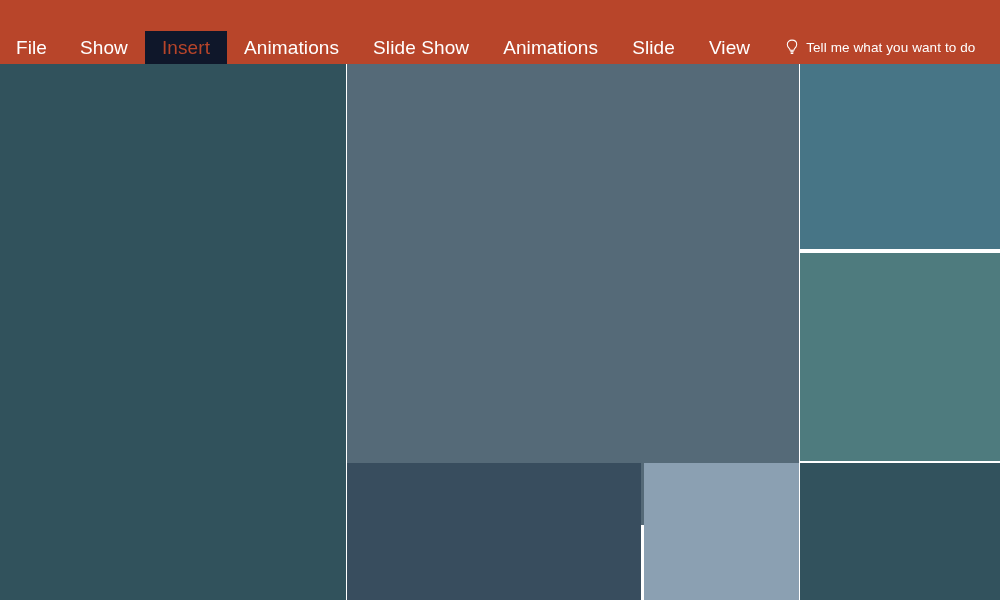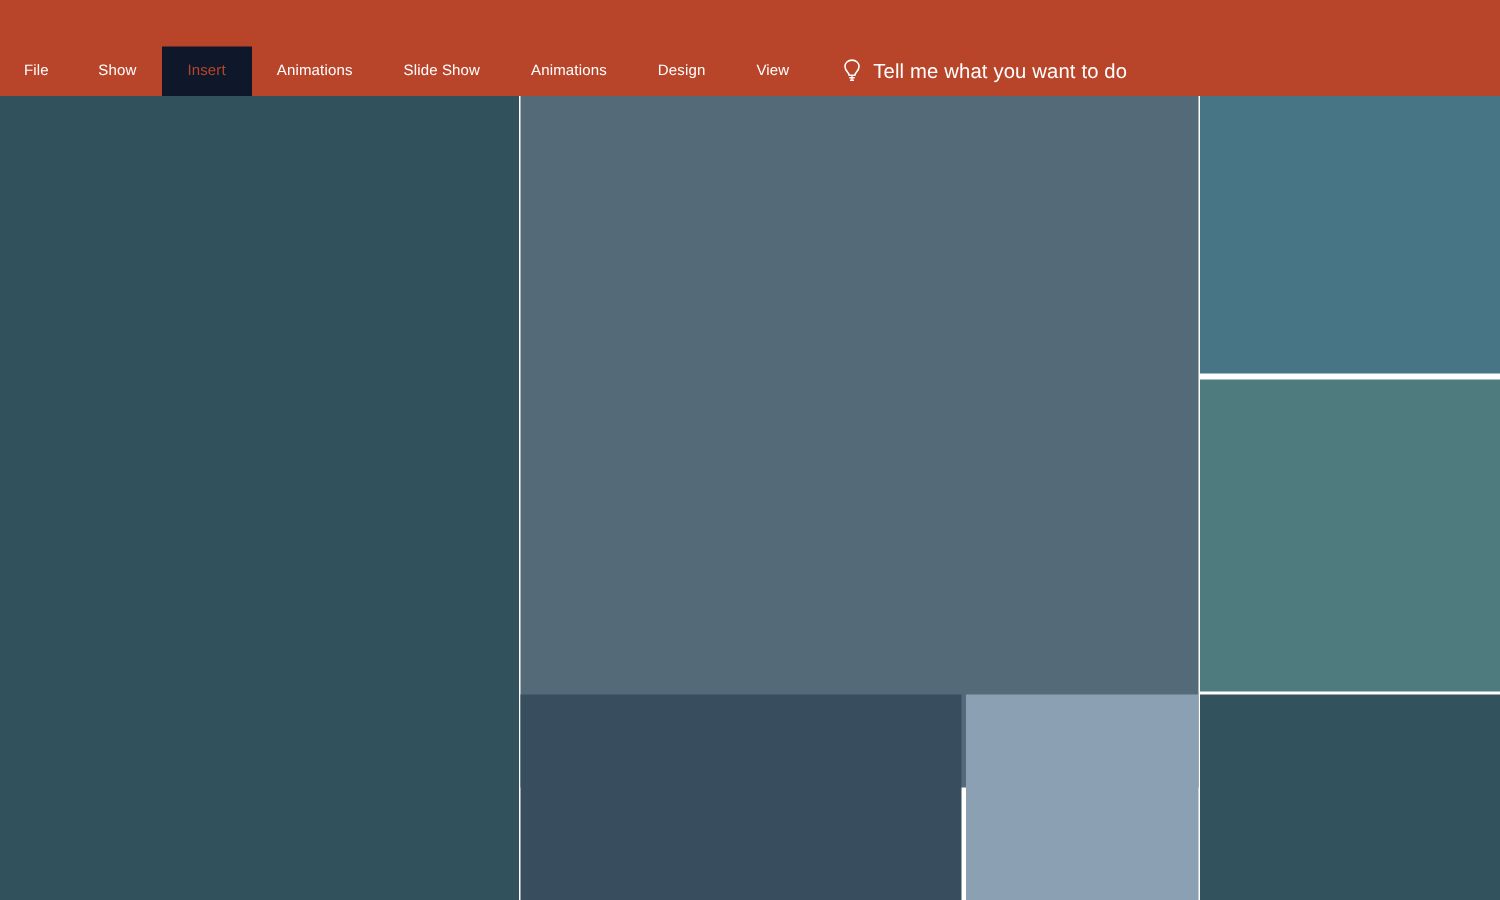--- a/index.html
+++ b/index.html
@@ -20,21 +20,21 @@
   .tabstrip {
     position:absolute; left:0; bottom:0;
     width:1000px; height:33px;
     display:flex; align-items:stretch;
   }
   .tab {
     display:flex; align-items:center; justify-content:center;
     height:33px;
     padding:0 17px;
     color:#ffffff;
-    font-size:10px;
+    font-size:19px;
     line-height:1;
     white-space:nowrap;
     cursor:default;
     letter-spacing:0.1px;
   }
   .tab.first { padding-left:16px; padding-right:16px; }
   .tab.active {
     background:#f7f5f3;
     color:#b8452a;
   }
@@ -83,21 +83,21 @@
     <div class="tab">
       <span>Animations</span>
     </div>
     <div class="tab">
       <span>Slide Show</span>
     </div>
     <div class="tab">
       <span>Animations</span>
     </div>
     <div class="tab">
-      <span>Design</span>
+      <span>Slide</span>
     </div>
     <div class="tab">
       <span>View</span>
     </div>
 
     <div class="tellme">
       <svg class="bulb" viewBox="0 0 14 17">
         <path d="M7 1.1 C4.2 1.1 2.3 3.0 2.3 5.4 C2.3 7.0 3.2 8.2 4.2 9.3 C4.7 9.9 5.0 10.4 5.1 11.2
                  L8.9 11.2 C9.0 10.4 9.3 9.9 9.8 9.3 C10.8 8.2 11.7 7.0 11.7 5.4 C11.7 3.0 9.8 1.1 7 1.1 Z" fill="none" stroke="#ffffff" stroke-width="1.05"></path>
         <line x1="5.2" y1="12.8" x2="8.8" y2="12.8" stroke="#ffffff" stroke-width="1.05"></line>

